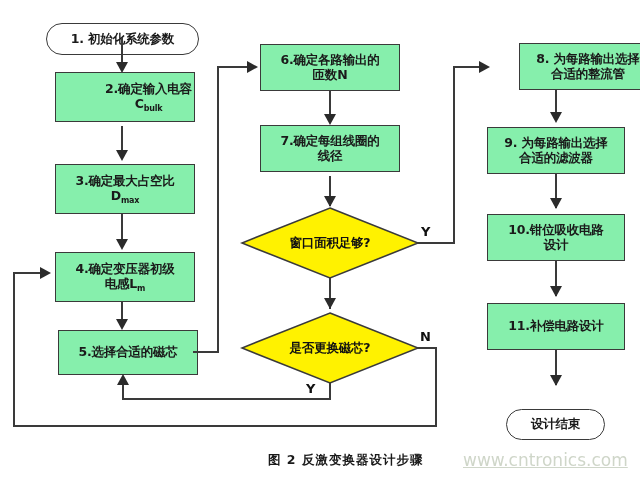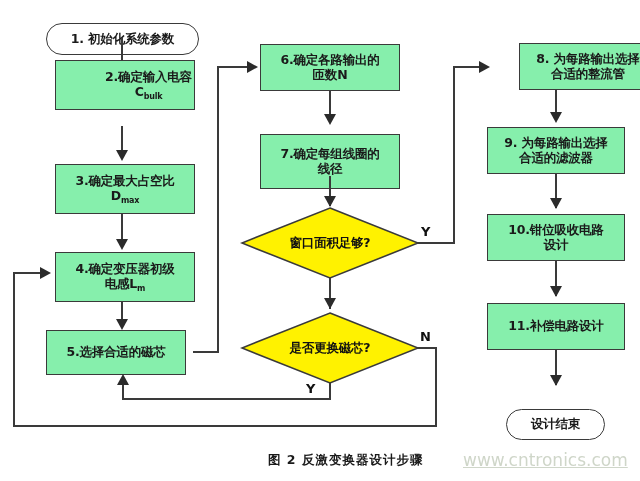--- a/index.html
+++ b/index.html
@@ -106,21 +106,21 @@
 
 <div id="canvas">
 
   <div class="node term" style="left:46px;top:6px;width:153px;height:32px;">
     <span>1. 初始化系统参数</span>
   </div>
 
   <div class="ln lnv" style="left:121px;top:38px;height:32px;"></div>
   <div class="arrow arrow-d" style="left:116px;top:62px;"></div>
 
-  <div class="node proc" style="left:55px;top:60px;width:140px;height:50px;padding-left:47px;">
+  <div class="node proc" style="left:55px;top:72px;width:140px;height:50px;padding-left:47px;">
     <span>
       <span>2.确定输入电容</span>
       <span class="l2"><span>C</span><sub>bulk</sub></span>
     </span>
   </div>
 
   <div class="ln lnv" style="left:121px;top:126px;height:32px;"></div>
   <div class="arrow arrow-d" style="left:116px;top:150px;"></div>
 
   <div class="node proc" style="left:55px;top:164px;width:140px;height:50px;">
@@ -136,40 +136,40 @@
   <div class="node proc" style="left:55px;top:252px;width:140px;height:50px;">
     <span>
       <span>4.确定变压器初级</span>
       <span class="l2"><span>电感L</span><sub>m</sub></span>
     </span>
   </div>
 
   <div class="ln lnv" style="left:121px;top:302px;height:26px;"></div>
   <div class="arrow arrow-d" style="left:116px;top:319px;"></div>
 
-  <div class="node proc" style="left:46px;top:330px;width:140px;height:45px;">
+  <div class="node proc" style="left:58px;top:330px;width:140px;height:45px;">
     <span>5.选择合适的磁芯</span>
   </div>
 
   <div class="ln lnh" style="left:193px;top:351px;width:26px;"></div>
   <div class="ln lnv" style="left:217px;top:66px;height:287px;"></div>
   <div class="ln lnh" style="left:217px;top:66px;width:33px;"></div>
   <div class="arrow arrow-r" style="left:247px;top:61px;"></div>
 
   <div class="node proc" style="left:260px;top:44px;width:140px;height:47px;">
     <span>
       <span>6.确定各路输出的</span>
       <span class="l2">匝数N</span>
     </span>
   </div>
 
   <div class="ln lnv" style="left:329px;top:91px;height:32px;"></div>
   <div class="arrow arrow-d" style="left:324px;top:114px;"></div>
 
-  <div class="node proc" style="left:260px;top:134px;width:140px;height:55px;">
+  <div class="node proc" style="left:260px;top:125px;width:140px;height:47px;">
     <span>
       <span>7.确定每组线圈的</span>
       <span class="l2">线径</span>
     </span>
   </div>
 
   <div class="ln lnv" style="left:329px;top:176px;height:30px;"></div>
   <div class="arrow arrow-d" style="left:324px;top:196px;"></div>
 
   <div class="dec-wrap" style="left:240px;top:206px;width:180px;height:74px;">

